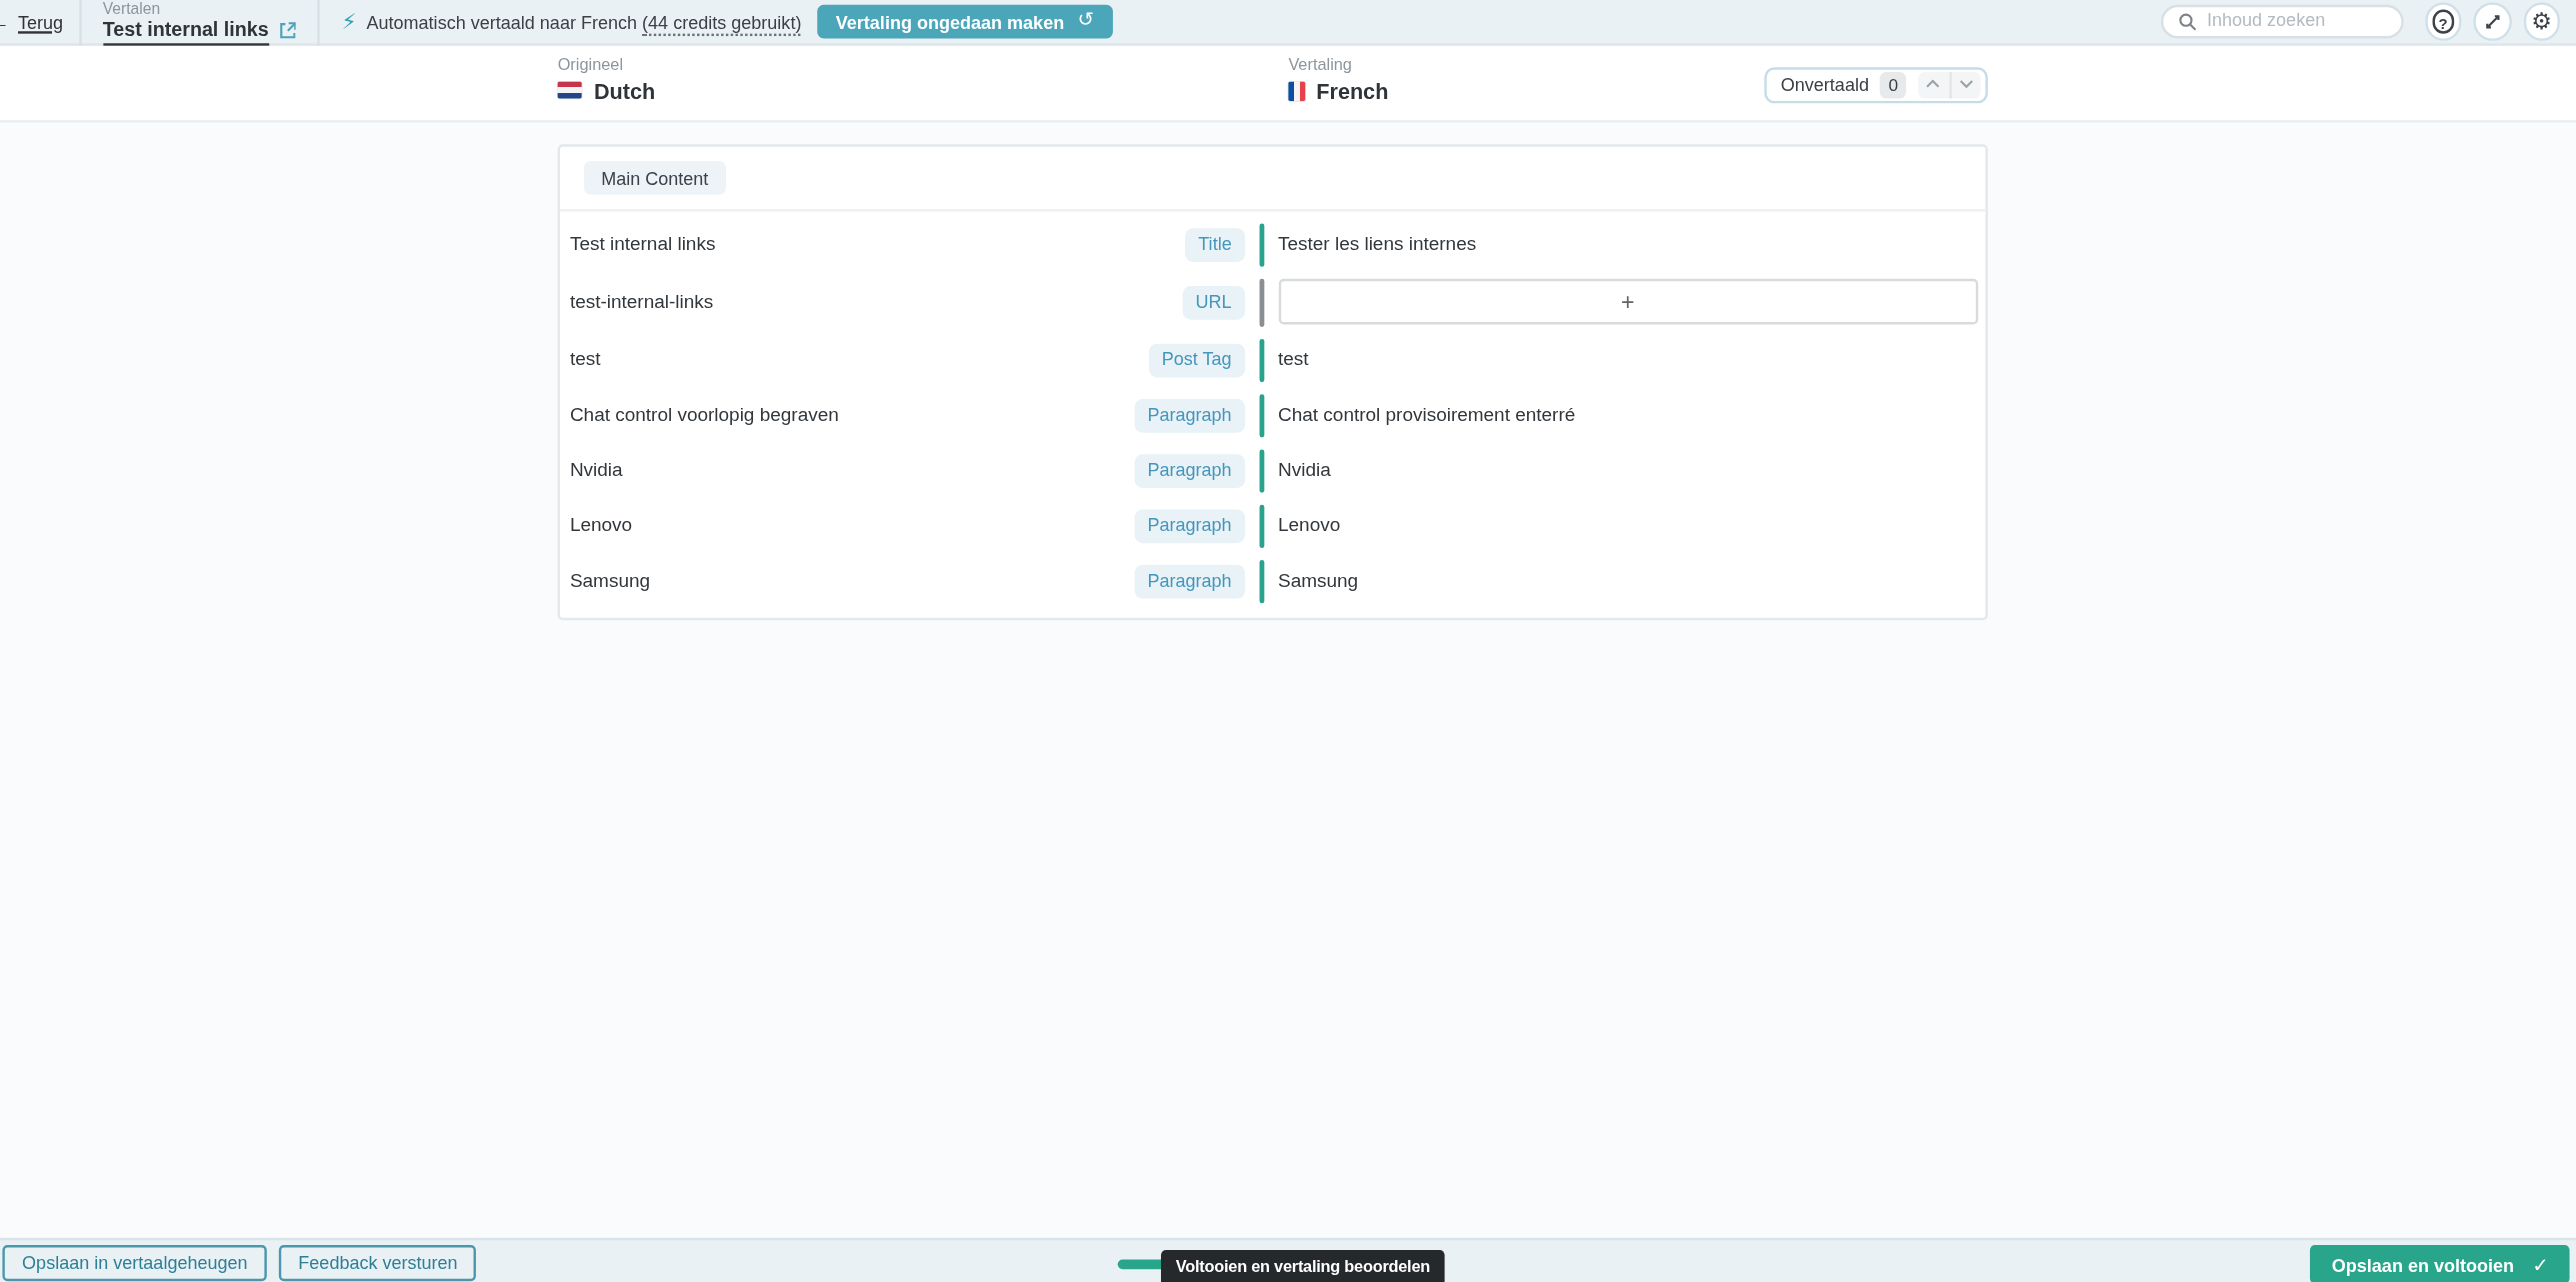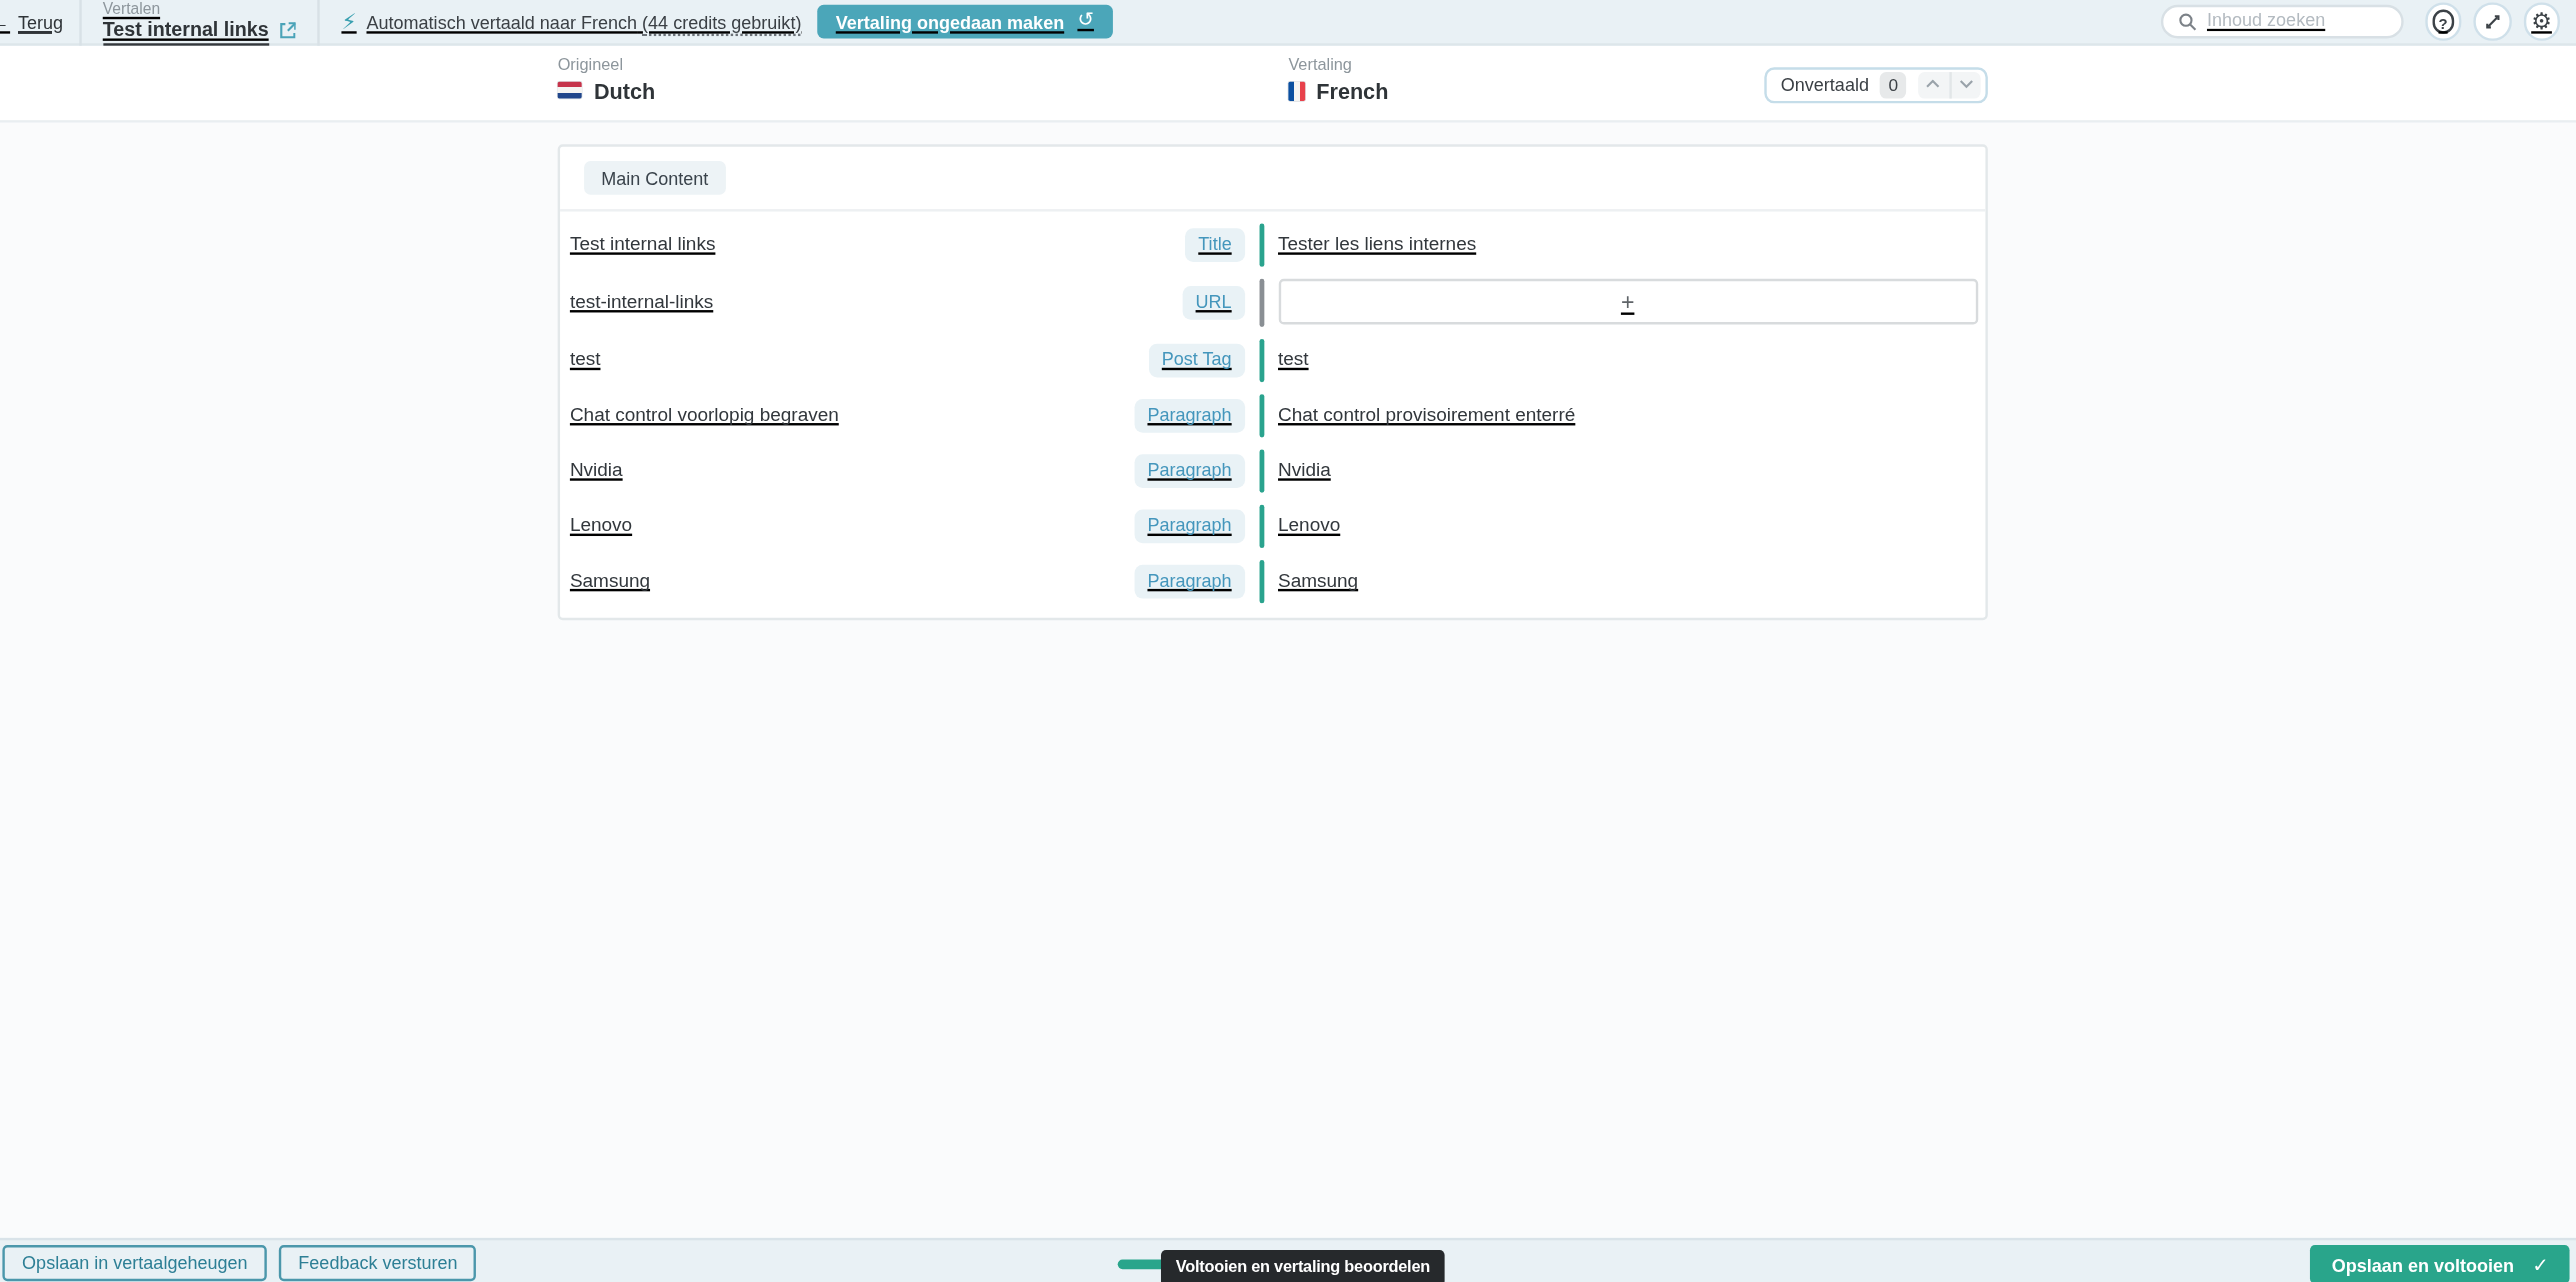--- a/index.html
+++ b/index.html
@@ -1,17 +1,17 @@
 <!DOCTYPE html>
 <html style="font-size:11px"><head>
 <meta charset="utf-8">
 <style>
   * { margin:0; padding:0; box-sizing:border-box; }
   html,body { width:2576px; height:1282px; background:#fafbfc; font-family:"Liberation Sans","DejaVu Sans",sans-serif; overflow:hidden; }
-  .viewport { width:2576px; height:1282px; overflow:hidden; position:relative;text-decoration:underline; }
+  .viewport { width:2576px; height:1282px; overflow:hidden; position:relative; }
   .scale { width:1072px; height:534px; transform:scale(2.40369); transform-origin:0 0; position:relative; background:#fafbfc; }
 
   
   .topbar { height:19px; background:#e9f1f5; border-bottom:0.7px solid #dde6ea; display:flex; align-items:center; position:relative; }
   .back-wrap { display:flex; align-items:center; height:100%; padding-right:6.8px; overflow:hidden; }
   .back-arrow { font-size:9px; color:#33383d; margin-left:-4.8px; width:12.3px; display:inline-block; }
   .back-link { font-size:7.5px; color:#2f3438; text-decoration:underline; cursor:pointer; }
   .vdiv { width:0.7px; height:19px; background:#d8e1e6; }
   .title-block { padding:1.4px 9px 0.7px 9px; display:flex; flex-direction:column; justify-content:center; height:100%; }
   .title-kicker { font-size:6.5px; color:#8d969c; margin-bottom:0.7px; }

